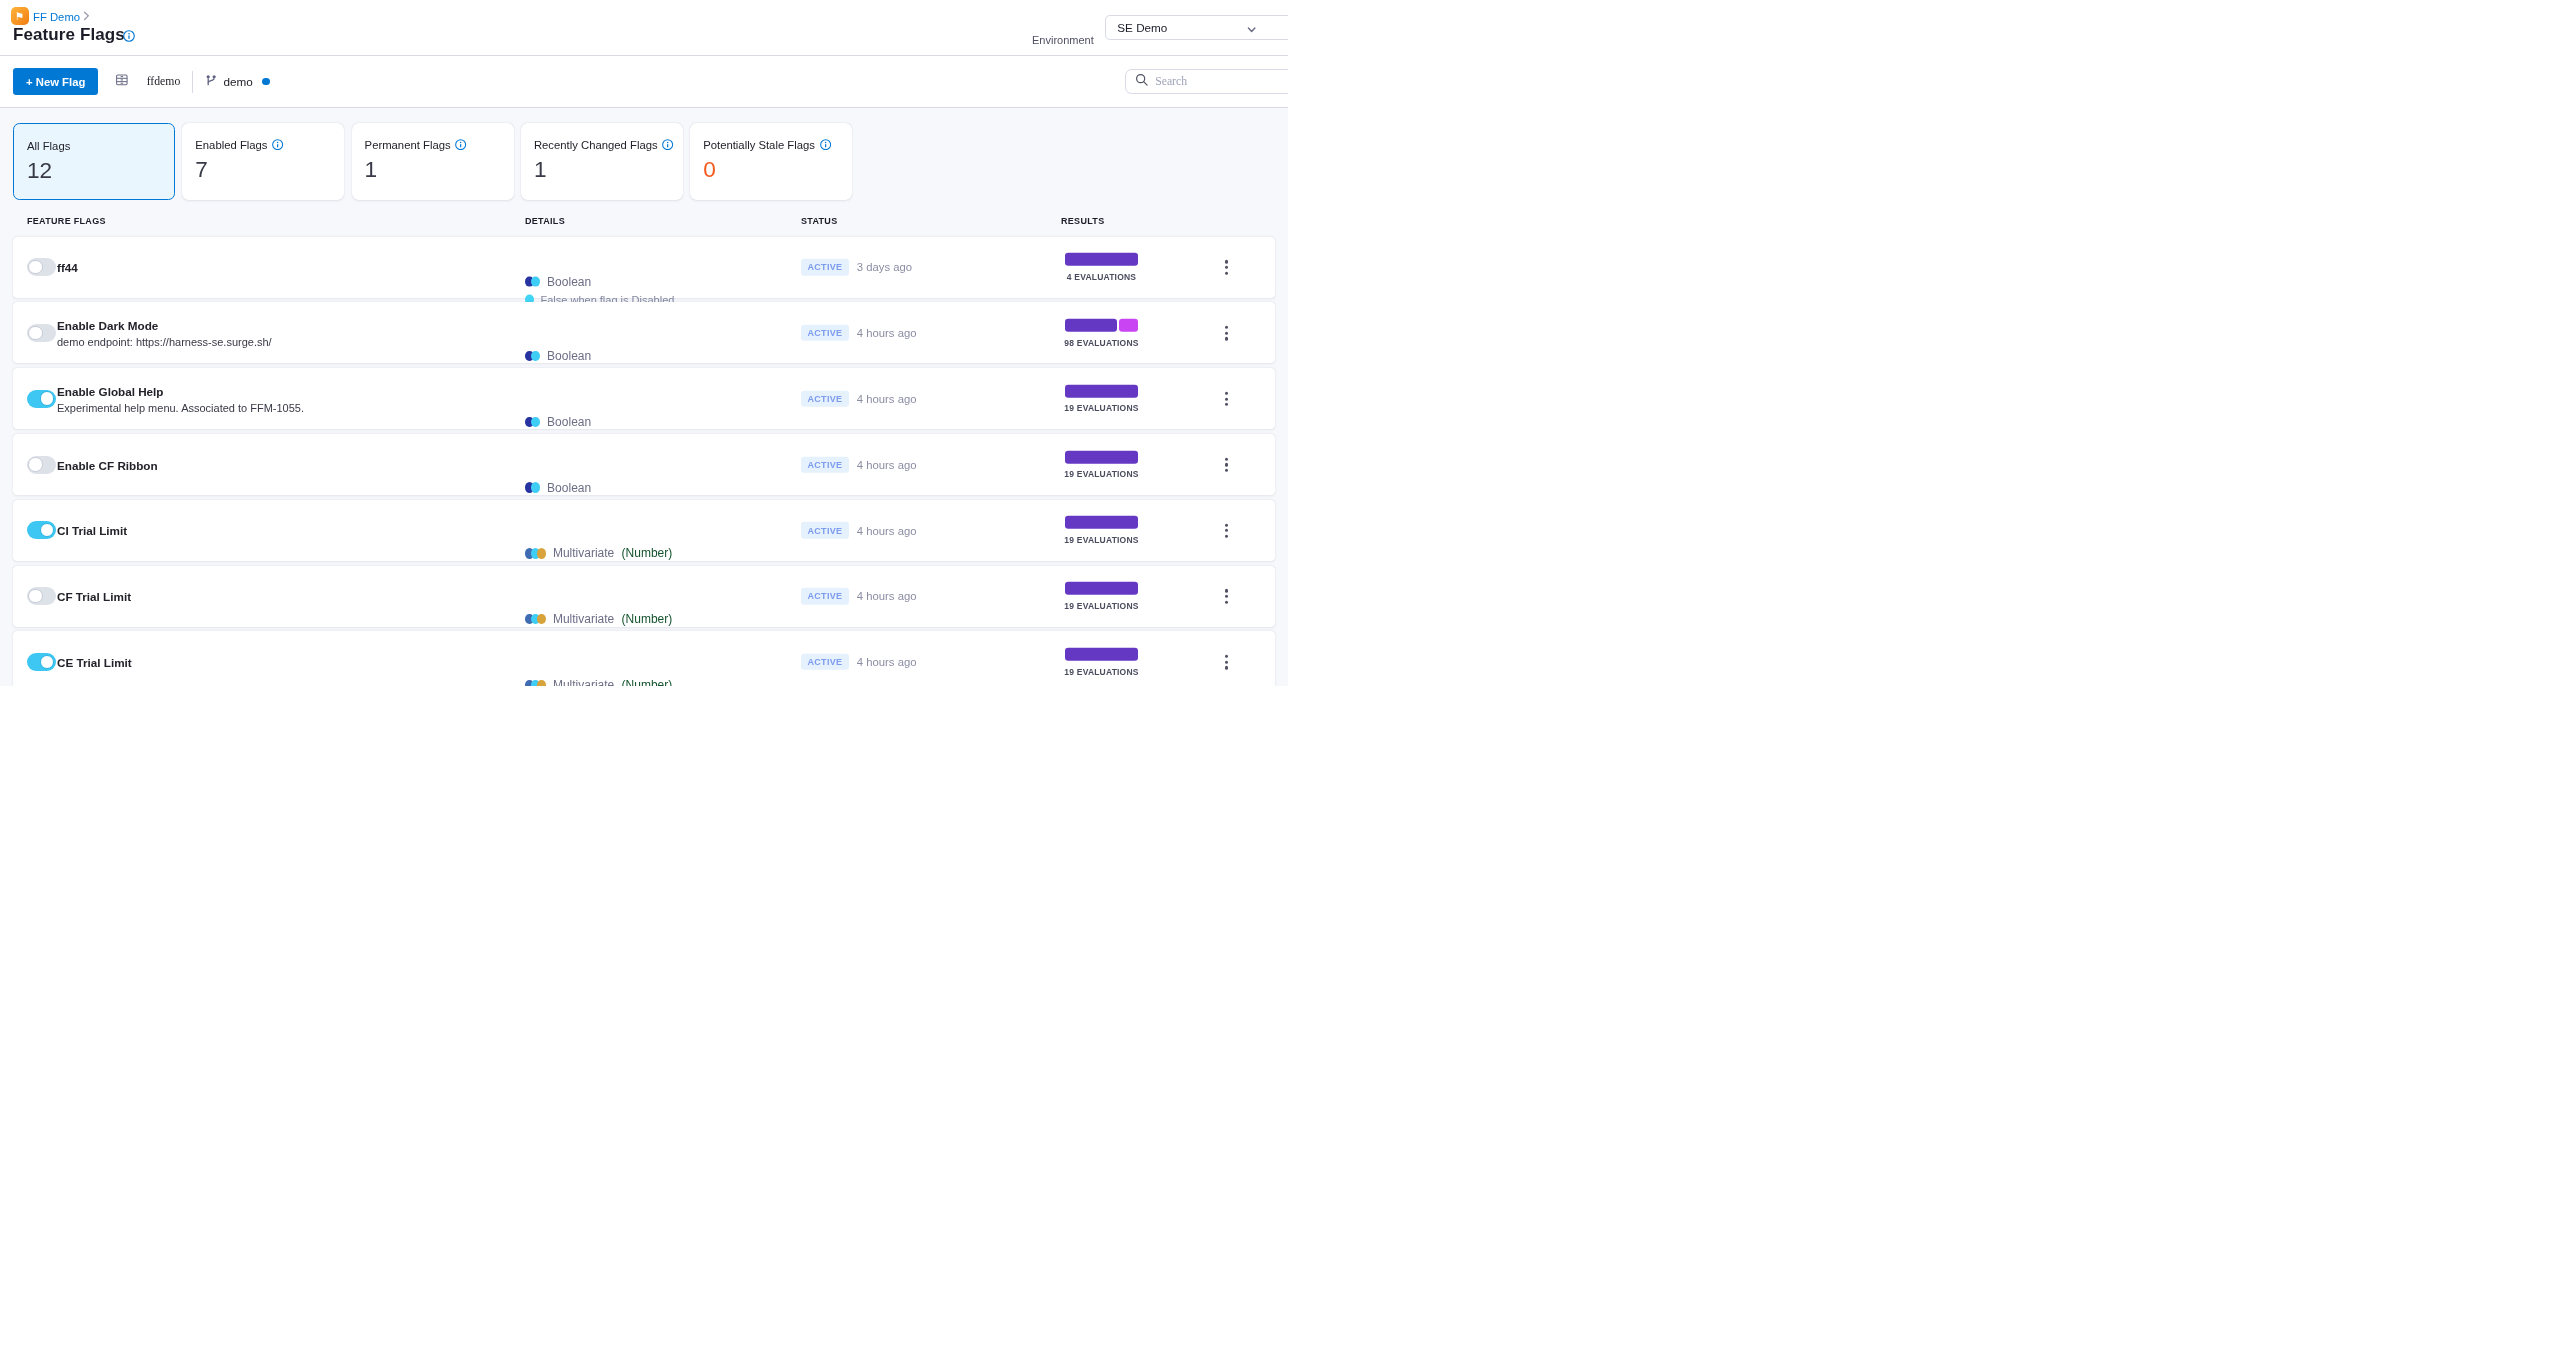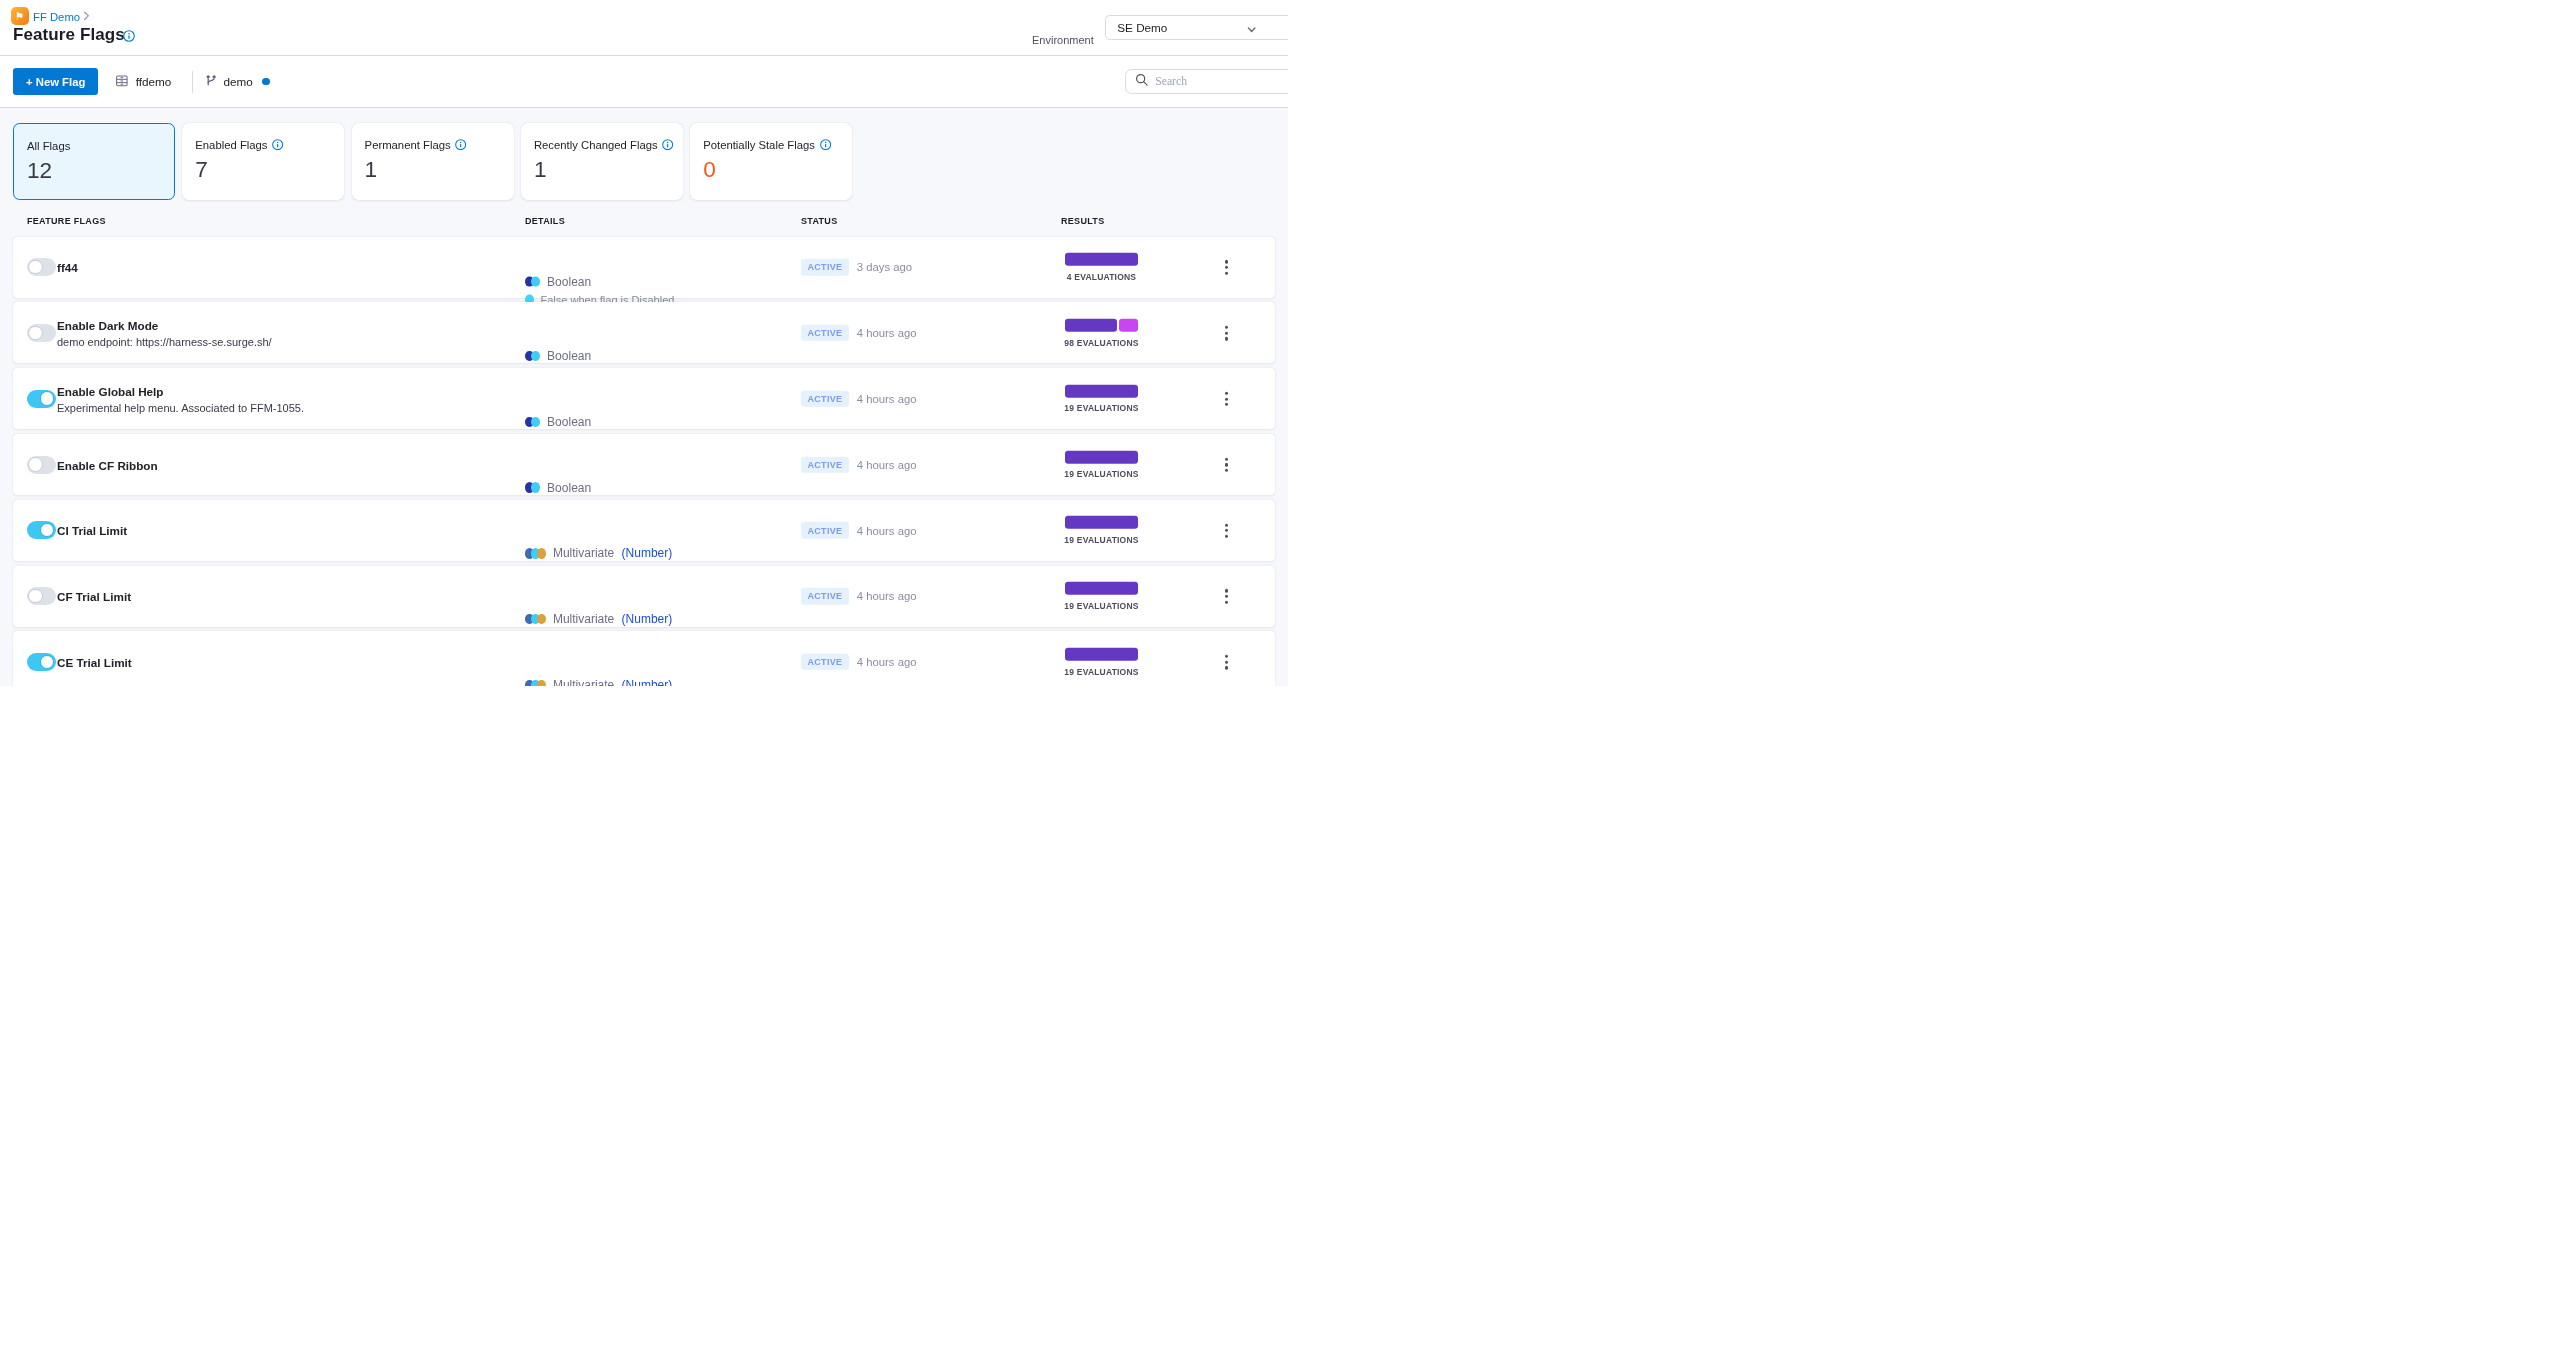--- a/index.html
+++ b/index.html
@@ -18,22 +18,22 @@
   .env-label { position:absolute; left:1032px; top:34px; font-size:11px; color:#4f5162; }
   .env-select { position:absolute; left:1105px; top:15.3px; width:203px; height:25px; background:#fff;
                 border:0.8px solid #d8dae6; border-radius:4.8px; display:flex; align-items:center; padding-left:11.3px;
                 font-size:11.7px; color:#1c1c28; cursor:pointer; }
   .env-chevron { position:absolute; right:50px; top:7.3px; }
 
   
   .toolbar { position:relative; height:52px; background:#fff; border-bottom:0.8px solid #d9dae6; }
   .btn-new { position:absolute; left:13px; top:12px; height:27px; padding:0 13px; background:#0278d5; color:#fff;
              border:none; border-radius:3.2px; font-size:11.3px; font-weight:700; font-family:inherit; cursor:pointer; }
-  .proj { position:absolute; left:115px; top:12px; height:27px; display:flex; align-items:center; gap:7px;
-          font-size:11.7px; color:#22222a; cursor:pointer; }
+  .proj { position:absolute; left:115px; top:12px; height:27px; display:flex; align-items:center; gap:18px;
+          font-size:11.7px; color:#22222a; cursor:pointer;font-family:Liberation Serif, serif; }
   .vdiv { position:absolute; left:192px; top:14.5px; width:0.8px; height:22.6px; background:#d9dae3; }
   .branch { position:absolute; left:205px; top:12px; height:27px; display:flex; align-items:center; gap:6.5px;
             font-size:11.7px; color:#22222a; cursor:pointer; }
   .branch-dot { width:7.3px; height:7.3px; border-radius:50%; background:#0278d5; margin-left:3.2px; }
   .search { position:absolute; left:1125px; top:13px; width:194px; height:25px; border:0.8px solid #d8dae6;
             border-radius:6.5px; background:#fff; display:flex; align-items:center; padding-left:9px; gap:6.5px; }
   .search input { border:none; outline:none; font-size:11.7px; font-family:Liberation Serif, serif; color:#1c1c28; width:129px; background:transparent; }
   .search input::placeholder { color:#9fa3b8; }
 
   
@@ -62,21 +62,21 @@
   .toggle { width:29px; height:18px; border-radius:9px; background:#dde1e8; position:relative; cursor:pointer; }
   .toggle .knob { position:absolute; top:1.6px; left:1.6px; width:14.5px; height:14.5px; border-radius:50%;
                   background:#fff; border:0.8px solid #c6cbd6; transition:none; }
   .toggle.on { background:#3dc7f2; }
   .toggle.on .knob { left:13px; border-color:#2fb3e0; }
 
   .flag-name { font-size:11.7px; font-weight:700; color:#22222a; }
   .flag-desc { font-size:11px; color:#383946; margin-top:4px; }
 
   .type-line { display:flex; align-items:center; gap:7.3px; font-size:12px; color:#6b6d85; }
-  .type-note { color:#1d4ed8; }
+  .type-note { color:#14532d; }
   .type-icon { display:flex; }
   .type-icon i { display:inline-block; width:9px; height:10.5px; border-radius:50%; }
   .type-icon i + i { margin-left:-3.2px; }
   .ic-navy { background:#2633a0; } .ic-cyan { background:#3ecdf4; }
   .ic-blue { background:#3e6bb2; } .ic-gold { background:#d9a33b; }
   .sub-line { display:flex; align-items:center; gap:6.5px; margin-top:4.8px; font-size:11px; color:#83869e; }
   .sub-dot { width:9px; height:9.7px; border-radius:50%; background:#40d4f5; }
 
   .badge { background:#e5f1fc; color:#7d9bf0; font-size:9px; font-weight:700; letter-spacing:0.3px;
            padding:3.2px 6.5px; border-radius:3.2px; }

